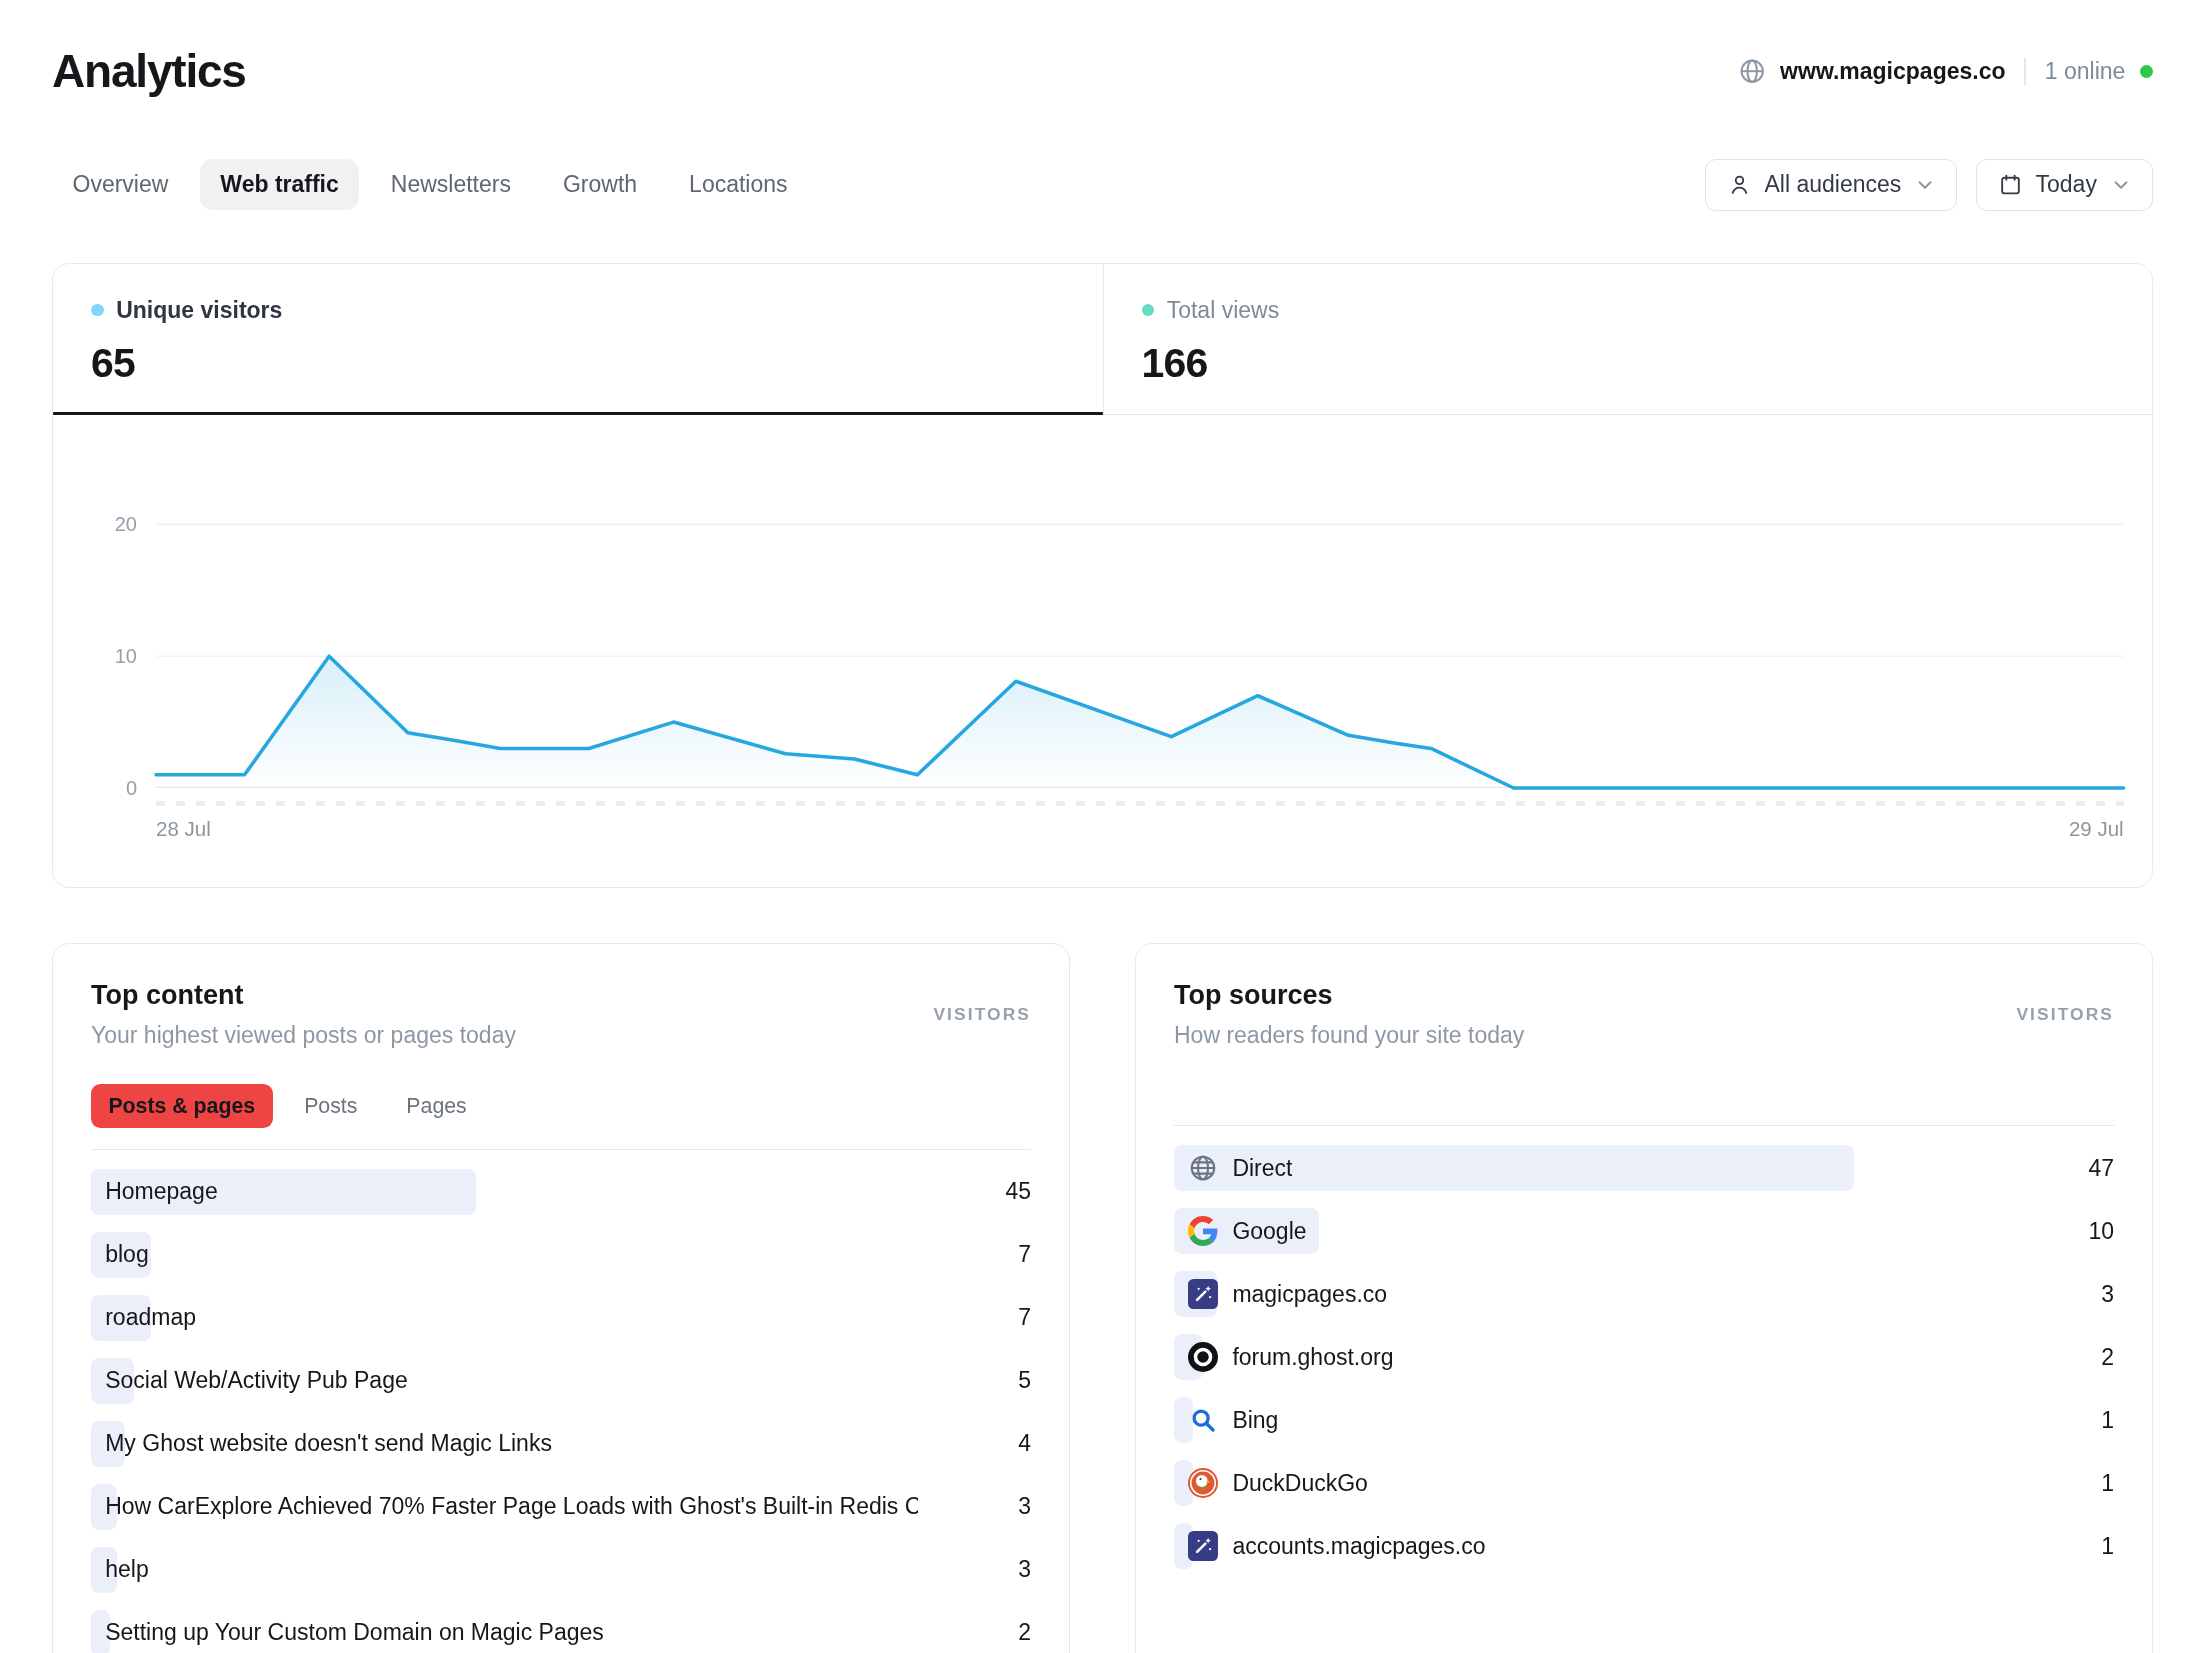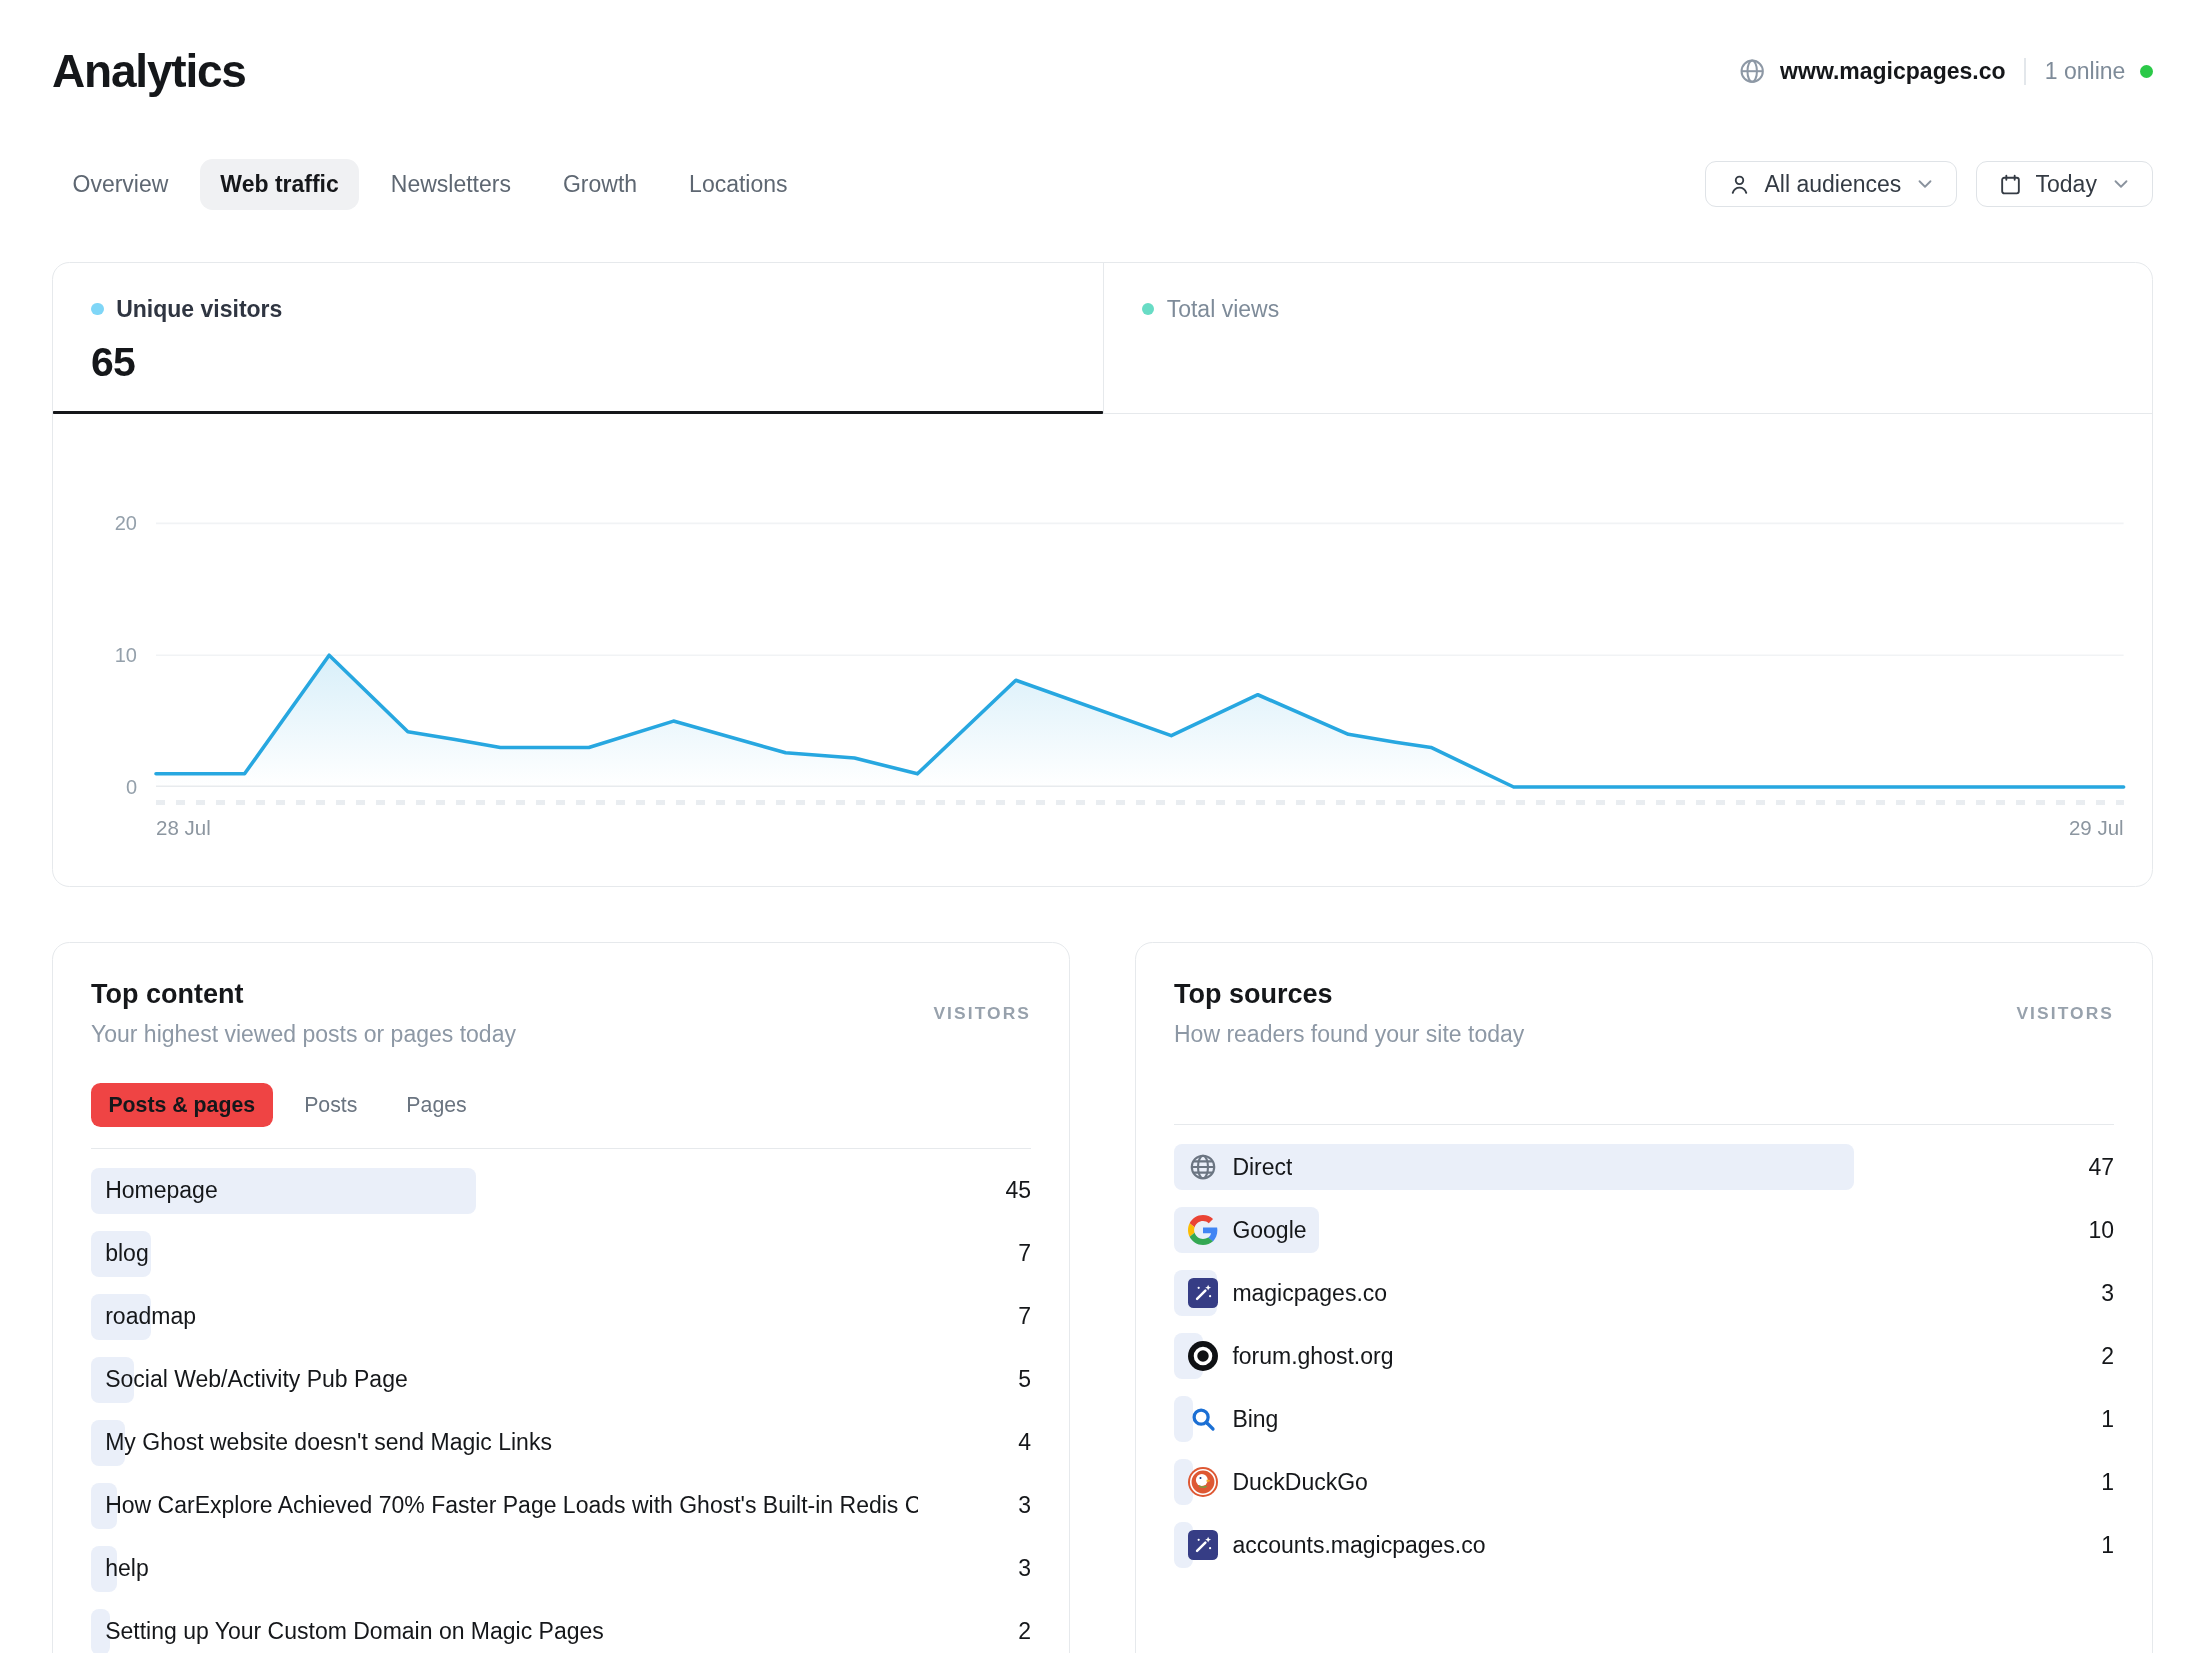--- a/index.html
+++ b/index.html
@@ -25,21 +25,21 @@
   
   .toolbar { display: flex; justify-content: space-between; align-items: center; margin-top: 62px; }
   .tabs { display: flex; align-items: center; gap: 11px; }
   .tab {
     font-size: 23px; color: #5E6772; padding: 12px 20.5px; border-radius: 12.6px;
     cursor: pointer; white-space: nowrap; font-weight: 500;
   }
   .tab.active { background: #F0F1F3; color: #15171A; font-weight: 700; }
   .filters { display: flex; gap: 19px; }
   .btn {
-    display: inline-flex; align-items: center; gap: 12.6px; height: 46px;
+    display: inline-flex; align-items: center; gap: 12.6px; height: 52px;
     border: 0.8px solid #DFE3E7; border-radius: 11px; background: #fff;
     font-size: 23px; color: #343B44; font-weight: 500; padding: 0 20.5px; cursor: pointer;
     font-family: inherit;
   }
   .btn .bicon { width: 25px; height: 25px; display: inline-flex; color: #343B44; }
   .btn .bicon svg { width: 100%; height: 100%; }
   .btn .chev { width: 22px; height: 22px; display: inline-flex; color: #8A939E; }
   .btn .chev svg { width: 100%; height: 100%; }
 
   
@@ -163,20 +163,21 @@
           <span class="kpi-dot" style="background: rgb(127, 214, 247);"></span>
           <span>Unique visitors</span>
         </div>
         <div class="kpi-value">65</div>
       </div>
       <div class="kpi">
         <div class="kpi-head">
           <span class="kpi-dot" style="background: rgb(104, 220, 197);"></span>
           <span>Total views</span>
         </div>
+        <div class="kpi-value">166</div>
       </div>
     </div>
 
     <div class="chart-region">
       <div class="plot" id="plot">
         <svg class="series" id="chart-svg" viewBox="0 0 1000 408" preserveAspectRatio="none">
           <defs>
             <linearGradient id="areaFill" x1="0" y1="0" x2="0" y2="1">
               <stop offset="0" stop-color="#27A7E0" stop-opacity="0.18"></stop>
               <stop offset="1" stop-color="#27A7E0" stop-opacity="0"></stop>

